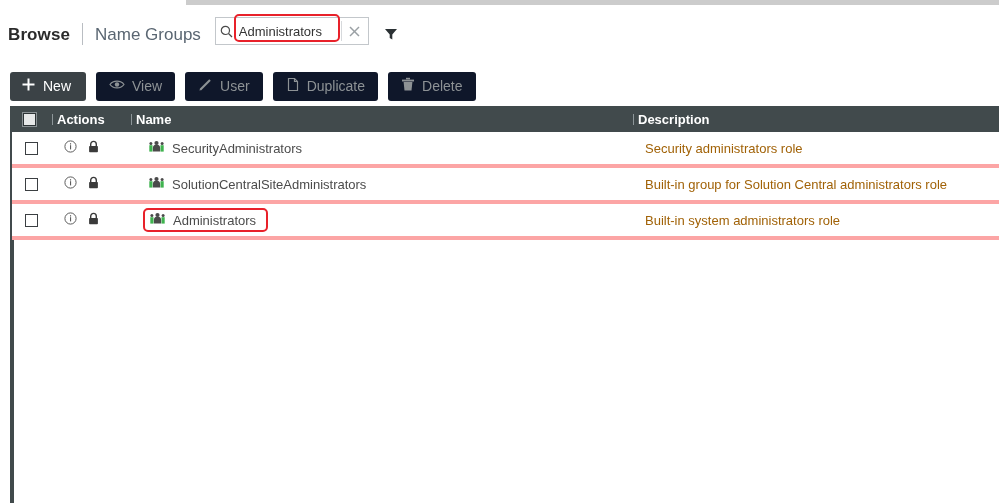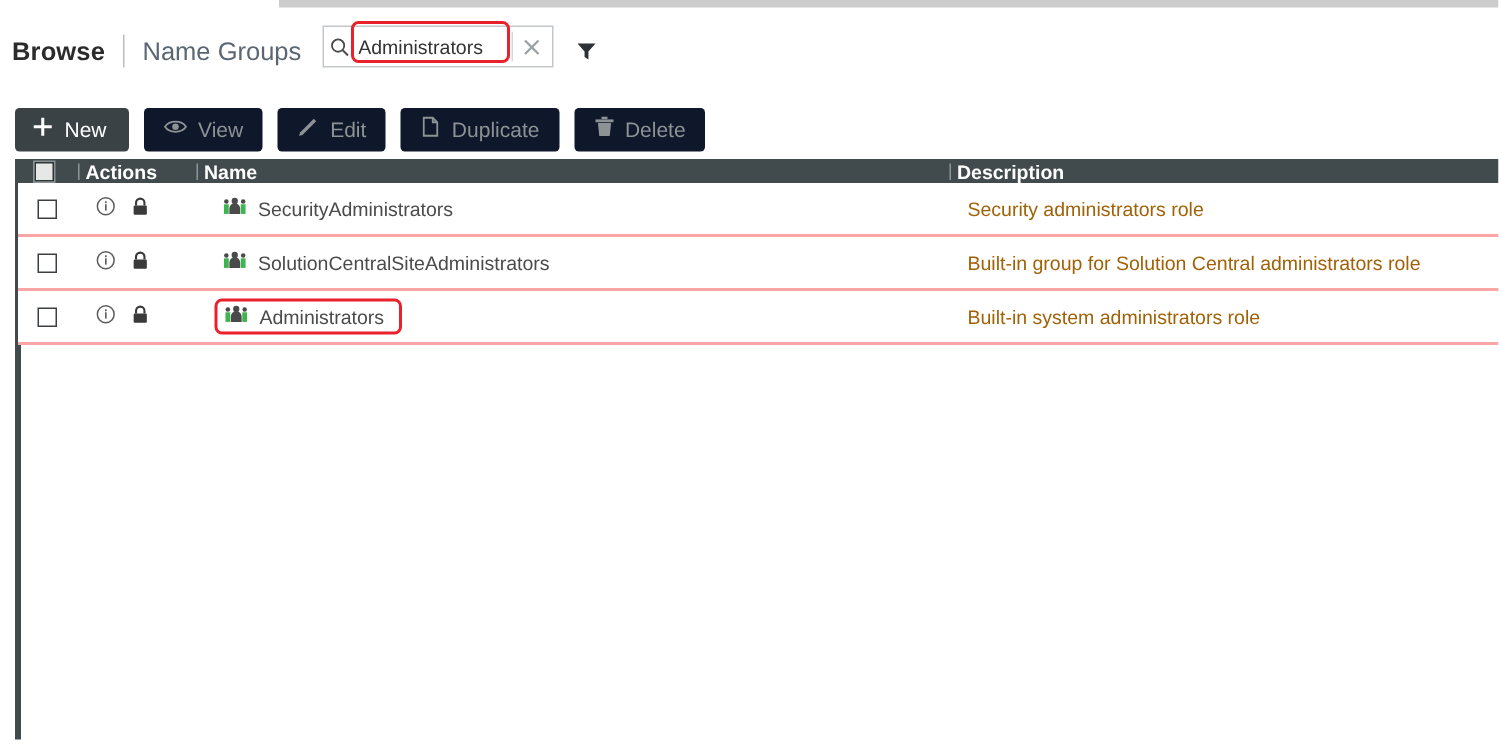--- a/index.html
+++ b/index.html
@@ -154,21 +154,21 @@
   
   .table {
     position: absolute;
     left: 10px;
     top: 106px;
     width: 989px;
   }
   .thead {
     display: flex;
     align-items: center;
-    height: 16px;
+    height: 26px;
     background: #414a4c;
     color: #ffffff;
     font-size: 13px;
     font-weight: bold;
   }
   .col-check  { width: 38px; display: flex; align-items: center; justify-content: center; flex: none;}
   .col-gap    { width: 9px; flex: none; display:flex; align-items:center; justify-content:center;}
   .col-actions{ width: 70px; flex: none; }
   .col-name   { width: 493px; flex: none; }
   .col-desc   { flex: 1 1 auto; }
@@ -189,21 +189,21 @@
   }
 
   .tbody {
     border-left: 2px solid #414a4c;
     box-sizing: border-box;
   }
   .row {
     display: flex;
     align-items: center;
     height: 36px;
-    border-bottom: 2px solid #fca5a5;
+    border-bottom: 4px solid #fca5a5;
     font-size: 13px;
     color: #4a4a4a;
     box-sizing: border-box;
   }
   .row-checkbox {
     width: 13px;
     height: 13px;
     border: 1px solid #3b3f42;
     background: #ffffff;
     box-sizing: border-box;
@@ -299,21 +299,21 @@
     <span>View</span>
   </button>
 
   <button class="tb-btn disabled">
     <span>
       <svg width="15" height="15" viewBox="0 0 15 15">
         <line x1="2.5" y1="12.5" x2="12" y2="3" stroke="#8d9295" stroke-width="2.2"></line>
         <polygon points="1.4,13.6 3.6,12.9 2.1,11.4" fill="#8d9295"></polygon>
       </svg>
     </span>
-    <span>Edit</span>
+    <span>User</span>
   </button>
 
   <button class="tb-btn disabled">
     <span>
       <svg width="14" height="15" viewBox="0 0 14 15">
         <path d="M2.5 1.5 h6 l3 3 v9 h-9 z" fill="none" stroke="#8d9295" stroke-width="1.2"></path>
         <path d="M8.5 1.5 v3 h3" fill="none" stroke="#8d9295" stroke-width="1.2"></path>
       </svg>
     </span>
     <span>Duplicate</span>

